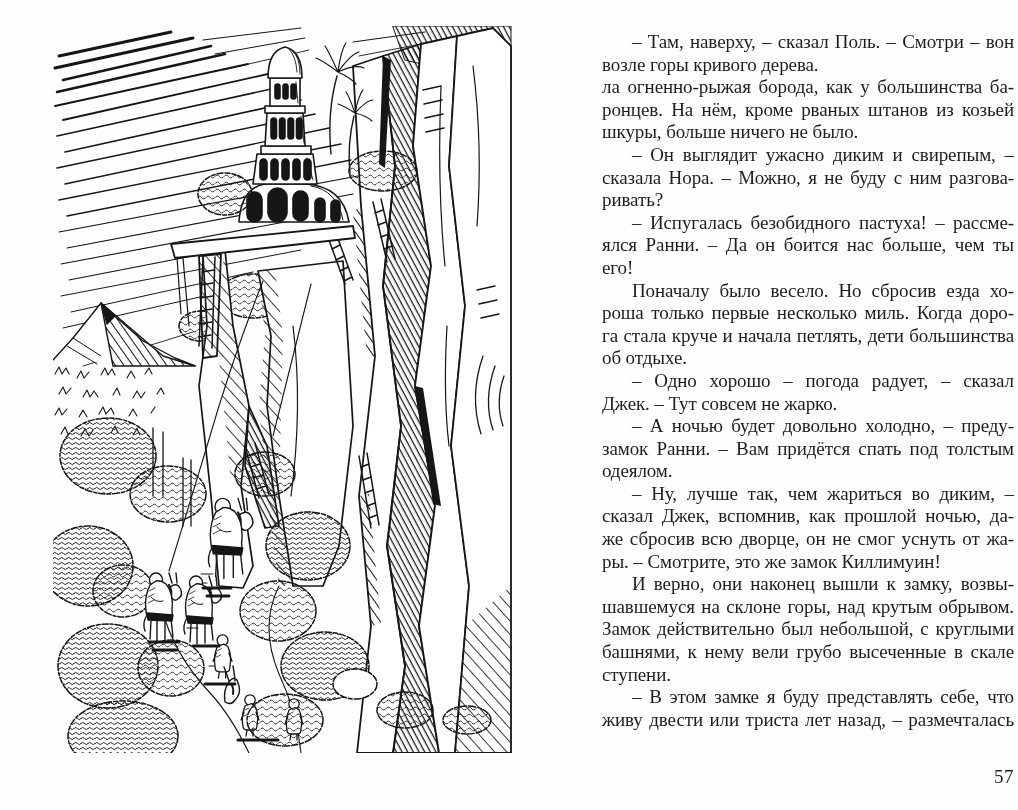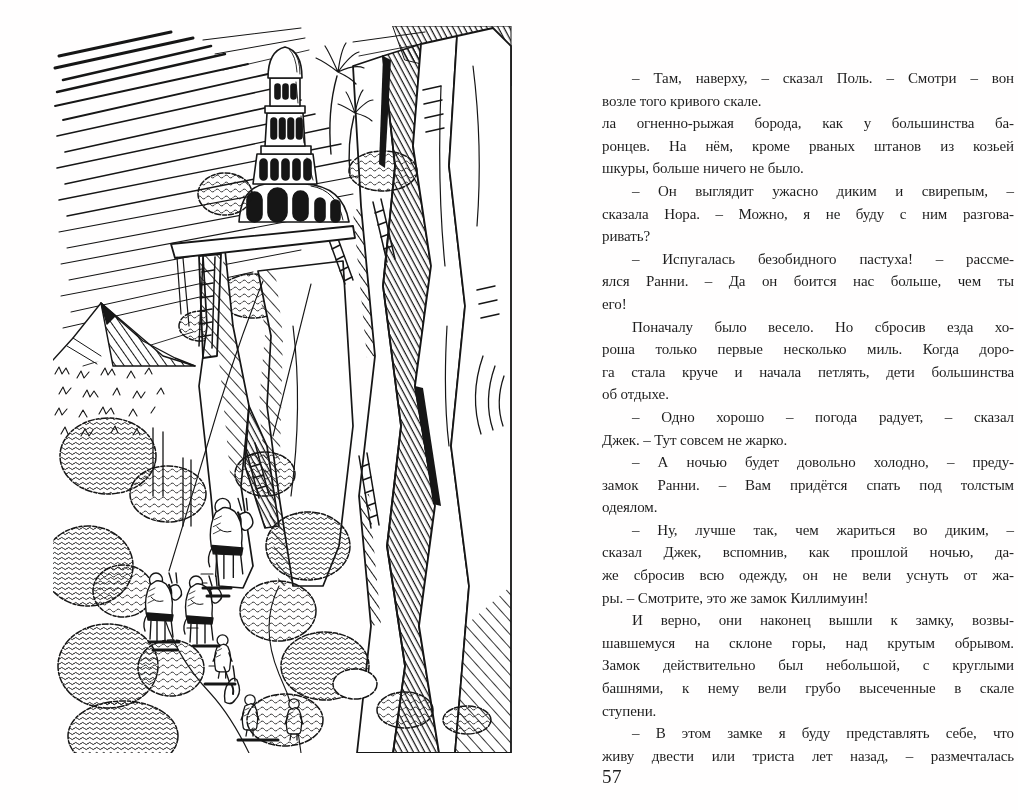--- a/index.html
+++ b/index.html
@@ -1,25 +1,25 @@
 <!DOCTYPE html>
 <html lang="ru"><head>
 <meta charset="utf-8">
 <style>
   html,body{margin:0;padding:0;background:#ffffff;}
   .page{position:relative;width:1018px;height:810px;background:#fffefe;overflow:hidden;
         font-family:"Liberation Serif","DejaVu Serif",serif;color:#1e1e1e;}
   .illustration{position:absolute;left:53px;top:26px;width:460px;height:727px;}
   .text-column{position:absolute;left:602px;top:31px;width:412px;
-               font-size:15px;line-height:22.6px;letter-spacing:-0.1px;margin-top:36px;}
+               font-size:19px;line-height:22.6px;letter-spacing:-0.1px;}
   .para{margin:0;padding:0;}
   .line{text-align:justify;text-align-last:justify;}
   .line.last{text-align-last:left;}
   .line.first{text-indent:30px;}
-  .page-number{position:absolute;left:602px;top:766px;width:412px;text-align:left;
+  .page-number{position:absolute;left:602px;top:766px;width:412px;text-align:right;
                font-size:19px;letter-spacing:0.5px;}
   svg *{vector-effect:non-scaling-stroke;}
 </style>
 </head>
 <body>
 
 <div class="page">
 
   <svg class="illustration" viewBox="0 0 460 727" fill="none" stroke-linecap="round" stroke-linejoin="round" aria-label="Рисунок пером: небольшой замок Киллимуин с куполообразной башней и пальмами стоит на скалистом уступе над ущельем; вереница всадников на осликах поднимается по извилистой горной тропе среди кустов и отвесных скал.">
     <defs>
@@ -234,21 +234,21 @@
       <ellipse cx="232" cy="694" rx="38" ry="26" fill="url(#pF)"></ellipse>
       <ellipse cx="302" cy="658" rx="22" ry="15" fill="#fff"></ellipse>
       <ellipse cx="352" cy="684" rx="28" ry="18" fill="url(#pF)"></ellipse>
       <ellipse cx="414" cy="694" rx="24" ry="14" fill="url(#pF)"></ellipse>
     </g>
   </svg>
 
   <div class="text-column">
       <div class="para">
         <div class="line first">– Там, наверху, – сказал Поль. – Смотри – вон</div>
-        <div class="line last">возле того кривого скале.</div>
+        <div class="line last">возле горы кривого дерева.</div>
       </div>
       <div class="para">
         <div class="line">ла огненно-рыжая борода, как у большинства ба-</div>
         <div class="line">ронцев. На нём, кроме рваных штанов из козьей</div>
         <div class="line last">шкуры, больше ничего не было.</div>
       </div>
       <div class="para">
         <div class="line first">– Он выглядит ужасно диким и свирепым, –</div>
         <div class="line">сказала Нора. – Можно, я не буду с ним разгова-</div>
         <div class="line last">ривать?</div>
@@ -269,21 +269,21 @@
         <div class="line last">Джек. – Тут совсем не жарко.</div>
       </div>
       <div class="para">
         <div class="line first">– А ночью будет довольно холодно, – преду-</div>
         <div class="line">замок Ранни. – Вам придётся спать под толстым</div>
         <div class="line last">одеялом.</div>
       </div>
       <div class="para">
         <div class="line first">– Ну, лучше так, чем жариться во диким, –</div>
         <div class="line">сказал Джек, вспомнив, как прошлой ночью, да-</div>
-        <div class="line">же сбросив всю одежду, он не вели уснуть от жа-</div>
+        <div class="line">же сбросив всю дворце, он не смог уснуть от жа-</div>
         <div class="line last">ры. – Смотрите, это же замок Киллимуин!</div>
       </div>
       <div class="para">
         <div class="line first">И верно, они наконец вышли к замку, возвы-</div>
         <div class="line">шавшемуся на склоне горы, над крутым обрывом.</div>
         <div class="line">Замок действительно был небольшой, с круглыми</div>
         <div class="line">башнями, к нему вели грубо высеченные в скале</div>
         <div class="line last">ступени.</div>
       </div>
       <div class="para">

